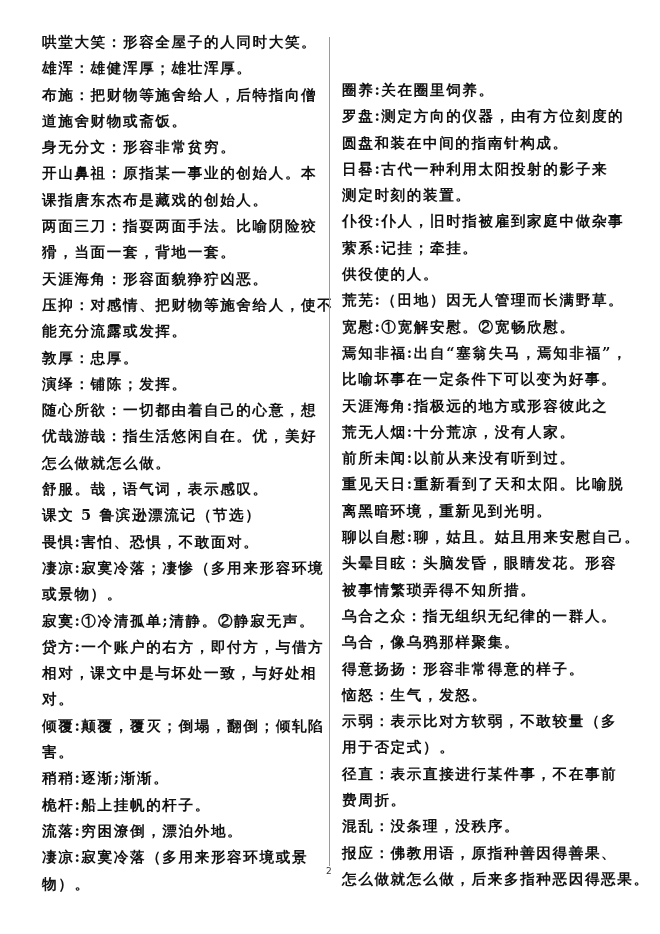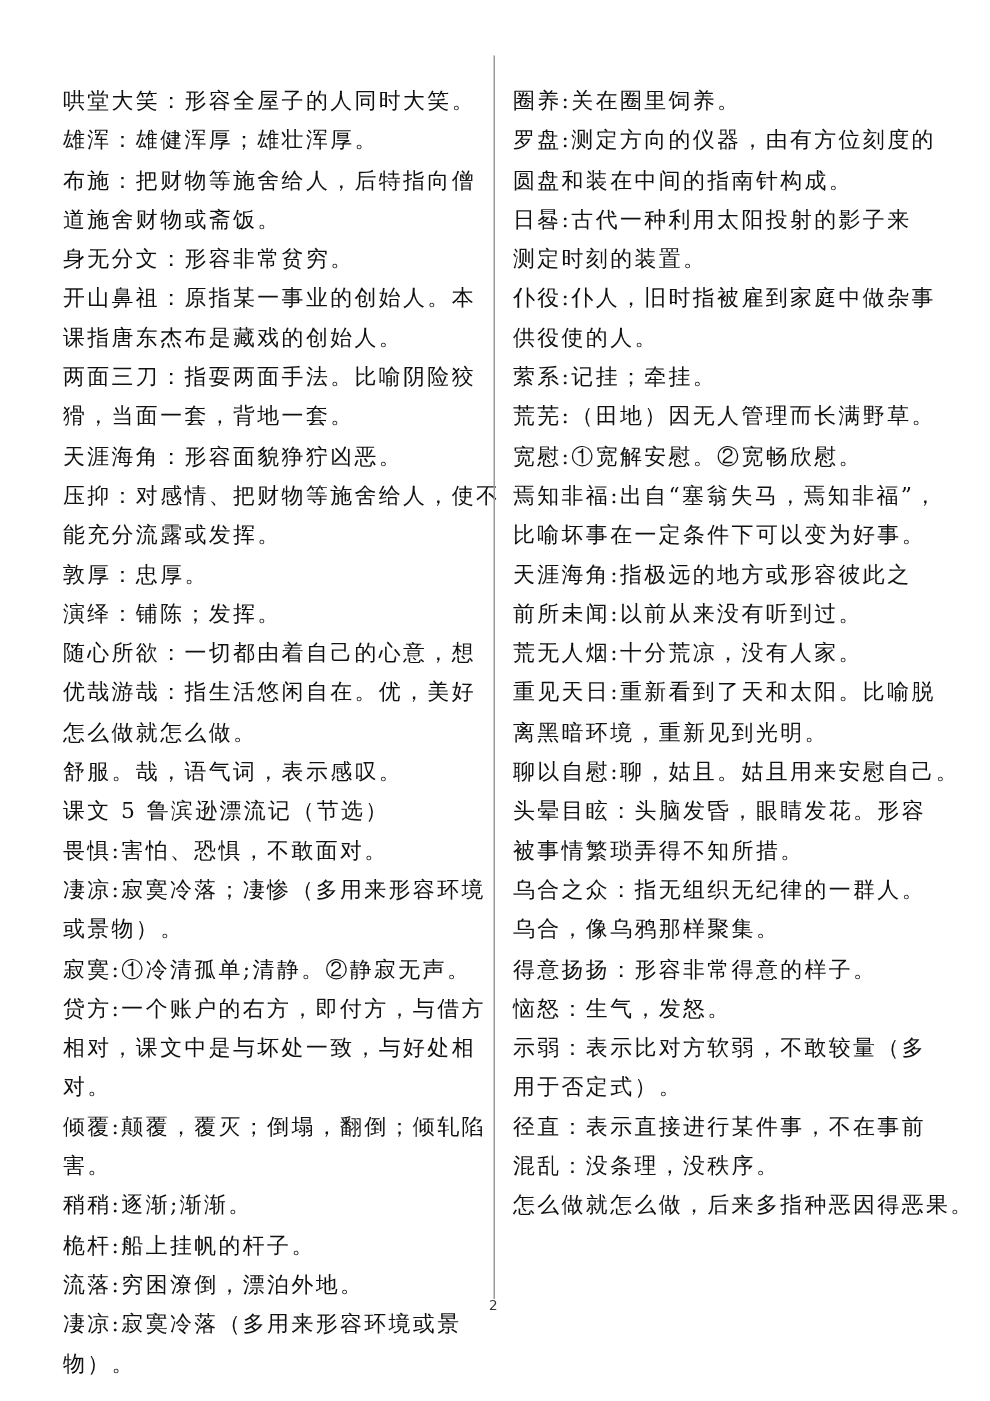--- a/index.html
+++ b/index.html
@@ -1,21 +1,21 @@
 <!DOCTYPE html>
 <html><head>
 <meta charset="utf-8">
 <style>
   html, body { margin:0; padding:0; background:#ffffff; }
   body { width:660px; height:934px; position:relative; overflow:hidden;
          font-family: "DejaVu Serif", "Liberation Serif", serif; color:#111; }
-  .col { position:absolute; top:55px; font-size:14.6px; line-height:26.3px;
-         font-weight:normal; letter-spacing:1.6px; }
+  .col { position:absolute; top:29px; font-size:14.6px; line-height:26.3px;
+         font-weight:bold; letter-spacing:1.6px; }
   .col-left { left:42px; width:282px; }
-  .col-right { left:342px; width:284px; }
+  .col-right { left:342px; width:284px;margin-top:48px; }
   .line { white-space:nowrap; height:26.3px; }
   .divider { position:absolute; left:329px; top:37px; width:1px; height:829px; background:#9a9a9a; }
   .page-num { position:absolute; left:326px; top:866px; font-size:9px;
               font-family:"DejaVu Sans", sans-serif; color:#333; }
 </style>
 </head>
 <body>
 
 <div class="col col-left" id="left-col">
     <div class="line">哄堂大笑：形容全屋子的人同时大笑。</div>
@@ -53,37 +53,39 @@
     <div class="line">物）。</div>
   </div>
 <div class="divider"></div>
 <div class="col col-right" id="right-col">
     <div class="line">圈养:关在圈里饲养。</div>
     <div class="line">罗盘:测定方向的仪器，由有方位刻度的</div>
     <div class="line">圆盘和装在中间的指南针构成。</div>
     <div class="line">日晷:古代一种利用太阳投射的影子来</div>
     <div class="line">测定时刻的装置。</div>
     <div class="line">仆役:仆人，旧时指被雇到家庭中做杂事</div>
+    <div class="line">萦系:记挂；牵挂。</div>
     <div class="line">供役使的人。</div>
-    <div class="line">萦系:记挂；牵挂。</div>
     <div class="line">荒芜:（田地）因无人管理而长满野草。</div>
     <div class="line">宽慰:①宽解安慰。②宽畅欣慰。</div>
     <div class="line">焉知非福:出自“塞翁失马，焉知非福”，</div>
     <div class="line">比喻坏事在一定条件下可以变为好事。</div>
     <div class="line">天涯海角:指极远的地方或形容彼此之</div>
+    <div class="line">荒无人烟:十分荒凉，没有人家。</div>
     <div class="line">前所未闻:以前从来没有听到过。</div>
-    <div class="line">荒无人烟:十分荒凉，没有人家。</div>
     <div class="line">重见天日:重新看到了天和太阳。比喻脱</div>
     <div class="line">离黑暗环境，重新见到光明。</div>
     <div class="line">聊以自慰:聊，姑且。姑且用来安慰自己。</div>
     <div class="line">头晕目眩：头脑发昏，眼睛发花。形容</div>
     <div class="line">被事情繁琐弄得不知所措。</div>
     <div class="line">乌合之众：指无组织无纪律的一群人。</div>
     <div class="line">乌合，像乌鸦那样聚集。</div>
     <div class="line">得意扬扬：形容非常得意的样子。</div>
     <div class="line">恼怒：生气，发怒。</div>
     <div class="line">示弱：表示比对方软弱，不敢较量（多</div>
     <div class="line">用于否定式）。</div>
     <div class="line">径直：表示直接进行某件事，不在事前</div>
+    <div class="line">费周折。</div>
     <div class="line">混乱：没条理，没秩序。</div>
+    <div class="line">报应：佛教用语，原指种善因得善果、</div>
     <div class="line">怎么做就怎么做，后来多指种恶因得恶果。</div>
   </div>
 <div class="page-num">2</div>
 
 </body></html>

